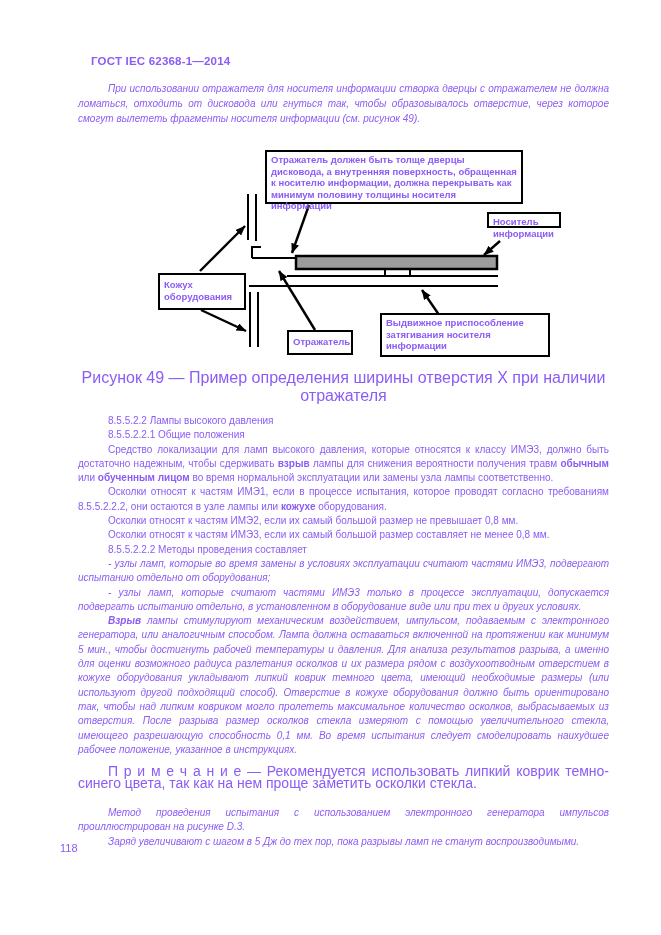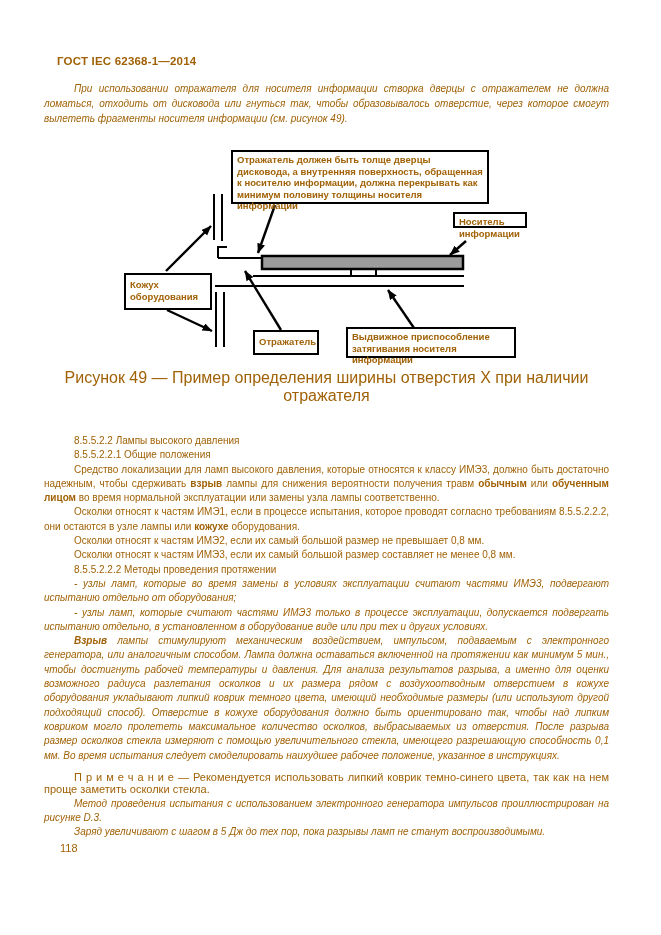--- a/index.html
+++ b/index.html
@@ -1,47 +1,47 @@
 <!DOCTYPE html>
 <html><head>
 <meta charset="utf-8">
 <style>
   html, body { margin:0; padding:0; background:#ffffff; }
   .page {
     position:relative;
     width:661px; height:935px;
     background:#ffffff;
-    color:#a16207;
+    color:#8b5cf6;
     font-family:"Liberation Sans", sans-serif;
     box-sizing:border-box;
-    padding:55px 52px 0 44px;
+    padding:55px 52px 0 78px;
     overflow:hidden;
   }
   .doc-header {
     font-weight:bold;
     font-size:11.5px;
     margin-left:13px;
     letter-spacing:0.2px;
   }
   .p {
     margin:0;
     font-size:10px;
     line-height:14.3px;
     text-align:justify;
     text-indent:30px;
   }
   .it { font-style:italic; }
   .b  { font-weight:bold; }
   .intro { margin-top:14px; line-height:15px; }
-  .sec-start { margin-top:29px; }
+  .sec-start { margin-top:9px; }
   .note {
-    font-size:11px;
+    font-size:14px;
     line-height:12px;
     margin-top:8px;
-    margin-bottom:2px;
+    margin-bottom:17px;
   }
   .figure {
     position:relative;
     width:661px;
     height:212px;
     margin:24px -52px 0 -50px;
   }
   .figure svg { position:absolute; left:0; top:0; }
   .fbox {
     position:absolute;
@@ -51,21 +51,21 @@
     font-weight:bold;
     font-size:9.5px;
     line-height:11.6px;
     padding:2px 4px;
     text-align:left;
   }
   .fbox-note      { left:237px; top:0;    width:258px; height:54px; }
   .fbox-media     { left:459px; top:62px; width:74px;  height:16px; }
   .fbox-enclosure { left:130px; top:123px; width:88px; height:37px; padding-top:4px; }
   .fbox-reflector { left:259px; top:180px; width:66px; height:25px; padding-top:4px; }
-  .fbox-tray      { left:352px; top:177px; width:170px; height:31px; }
+  .fbox-tray      { left:352px; top:163px; width:170px; height:44px; }
   .caption {
     font-size:16px;
     text-align:center;
     margin-top:7px;
   }
   .pagenum {
     position:absolute;
     left:60px; top:842px;
     font-size:11px;
   }
@@ -116,21 +116,21 @@
   </div>
 
   <div class="caption">Рисунок 49 — Пример определения ширины отверстия Х при наличии отражателя</div>
 
   <p class="p sec-start"><span>8.5.5.2.2 Лампы высокого давления</span></p>
   <p class="p"><span>8.5.5.2.2.1 Общие положения</span></p>
   <p class="p"><span>Средство локализации для ламп высокого давления, которые относятся к классу ИМЭ3, должно быть достаточно надежным, чтобы сдерживать </span><span class="b">взрыв</span><span> лампы для снижения вероятности получения травм </span><span class="b">обычным</span><span> или </span><span class="b">обученным лицом</span><span> во время нормальной эксплуатации или замены узла лампы соответственно.</span></p>
   <p class="p"><span>Осколки относят к частям ИМЭ1, если в процессе испытания, которое проводят согласно требованиям 8.5.5.2.2.2, они остаются в узле лампы или </span><span class="b">кожухе</span><span> оборудования.</span></p>
   <p class="p"><span>Осколки относят к частям ИМЭ2, если их самый большой размер не превышает 0,8 мм.</span></p>
   <p class="p"><span>Осколки относят к частям ИМЭ3, если их самый большой размер составляет не менее 0,8 мм.</span></p>
-  <p class="p"><span>8.5.5.2.2.2 Методы проведения протяжении</span></p>
+  <p class="p"><span>8.5.5.2.2.2 Методы проведения составляет</span></p>
   <p class="p it"><span>- узлы ламп, которые во время замены в условиях эксплуатации считают частями ИМЭ3, подвергают испытанию отдельно от оборудования;</span></p>
   <p class="p it"><span>- узлы ламп, которые считают частями ИМЭ3 только в процессе эксплуатации, допускается подвергать испытанию отдельно, в установленном в оборудование виде или при тех и других условиях.</span></p>
   <p class="p it"><span class="b">Взрыв</span><span> лампы стимулируют механическим воздействием, импульсом, подаваемым с электронного генератора, или аналогичным способом. Лампа должна оставаться включенной на протяжении как минимум 5 мин., чтобы достигнуть рабочей температуры и давления. Для анализа результатов разрыва, а именно для оценки возможного радиуса разлетания осколков и их размера рядом с воздухоотводным отверстием в кожухе оборудования укладывают липкий коврик темного цвета, имеющий необходимые размеры (или используют другой подходящий способ). Отверстие в кожухе оборудования должно быть ориентировано так, чтобы над липким ковриком могло пролететь максимальное количество осколков, выбрасываемых из отверстия. После разрыва размер осколков стекла измеряют с помощью увеличительного стекла, имеющего разрешающую способность 0,1 мм. Во время испытания следует смоделировать наихудшее рабочее положение, указанное в инструкциях.</span></p>
   <p class="p note"><span>П р и м е ч а н и е  —  Рекомендуется использовать липкий коврик темно-синего цвета, так как на нем проще заметить осколки стекла.</span></p>
   <p class="p it"><span>Метод проведения испытания с использованием электронного генератора импульсов проиллюстрирован на рисунке D.3.</span></p>
   <p class="p it"><span>Заряд увеличивают с шагом в 5 Дж до тех пор, пока разрывы ламп не станут воспроизводимыми.</span></p>
 
   <div class="pagenum">118</div>
 </div>
 

